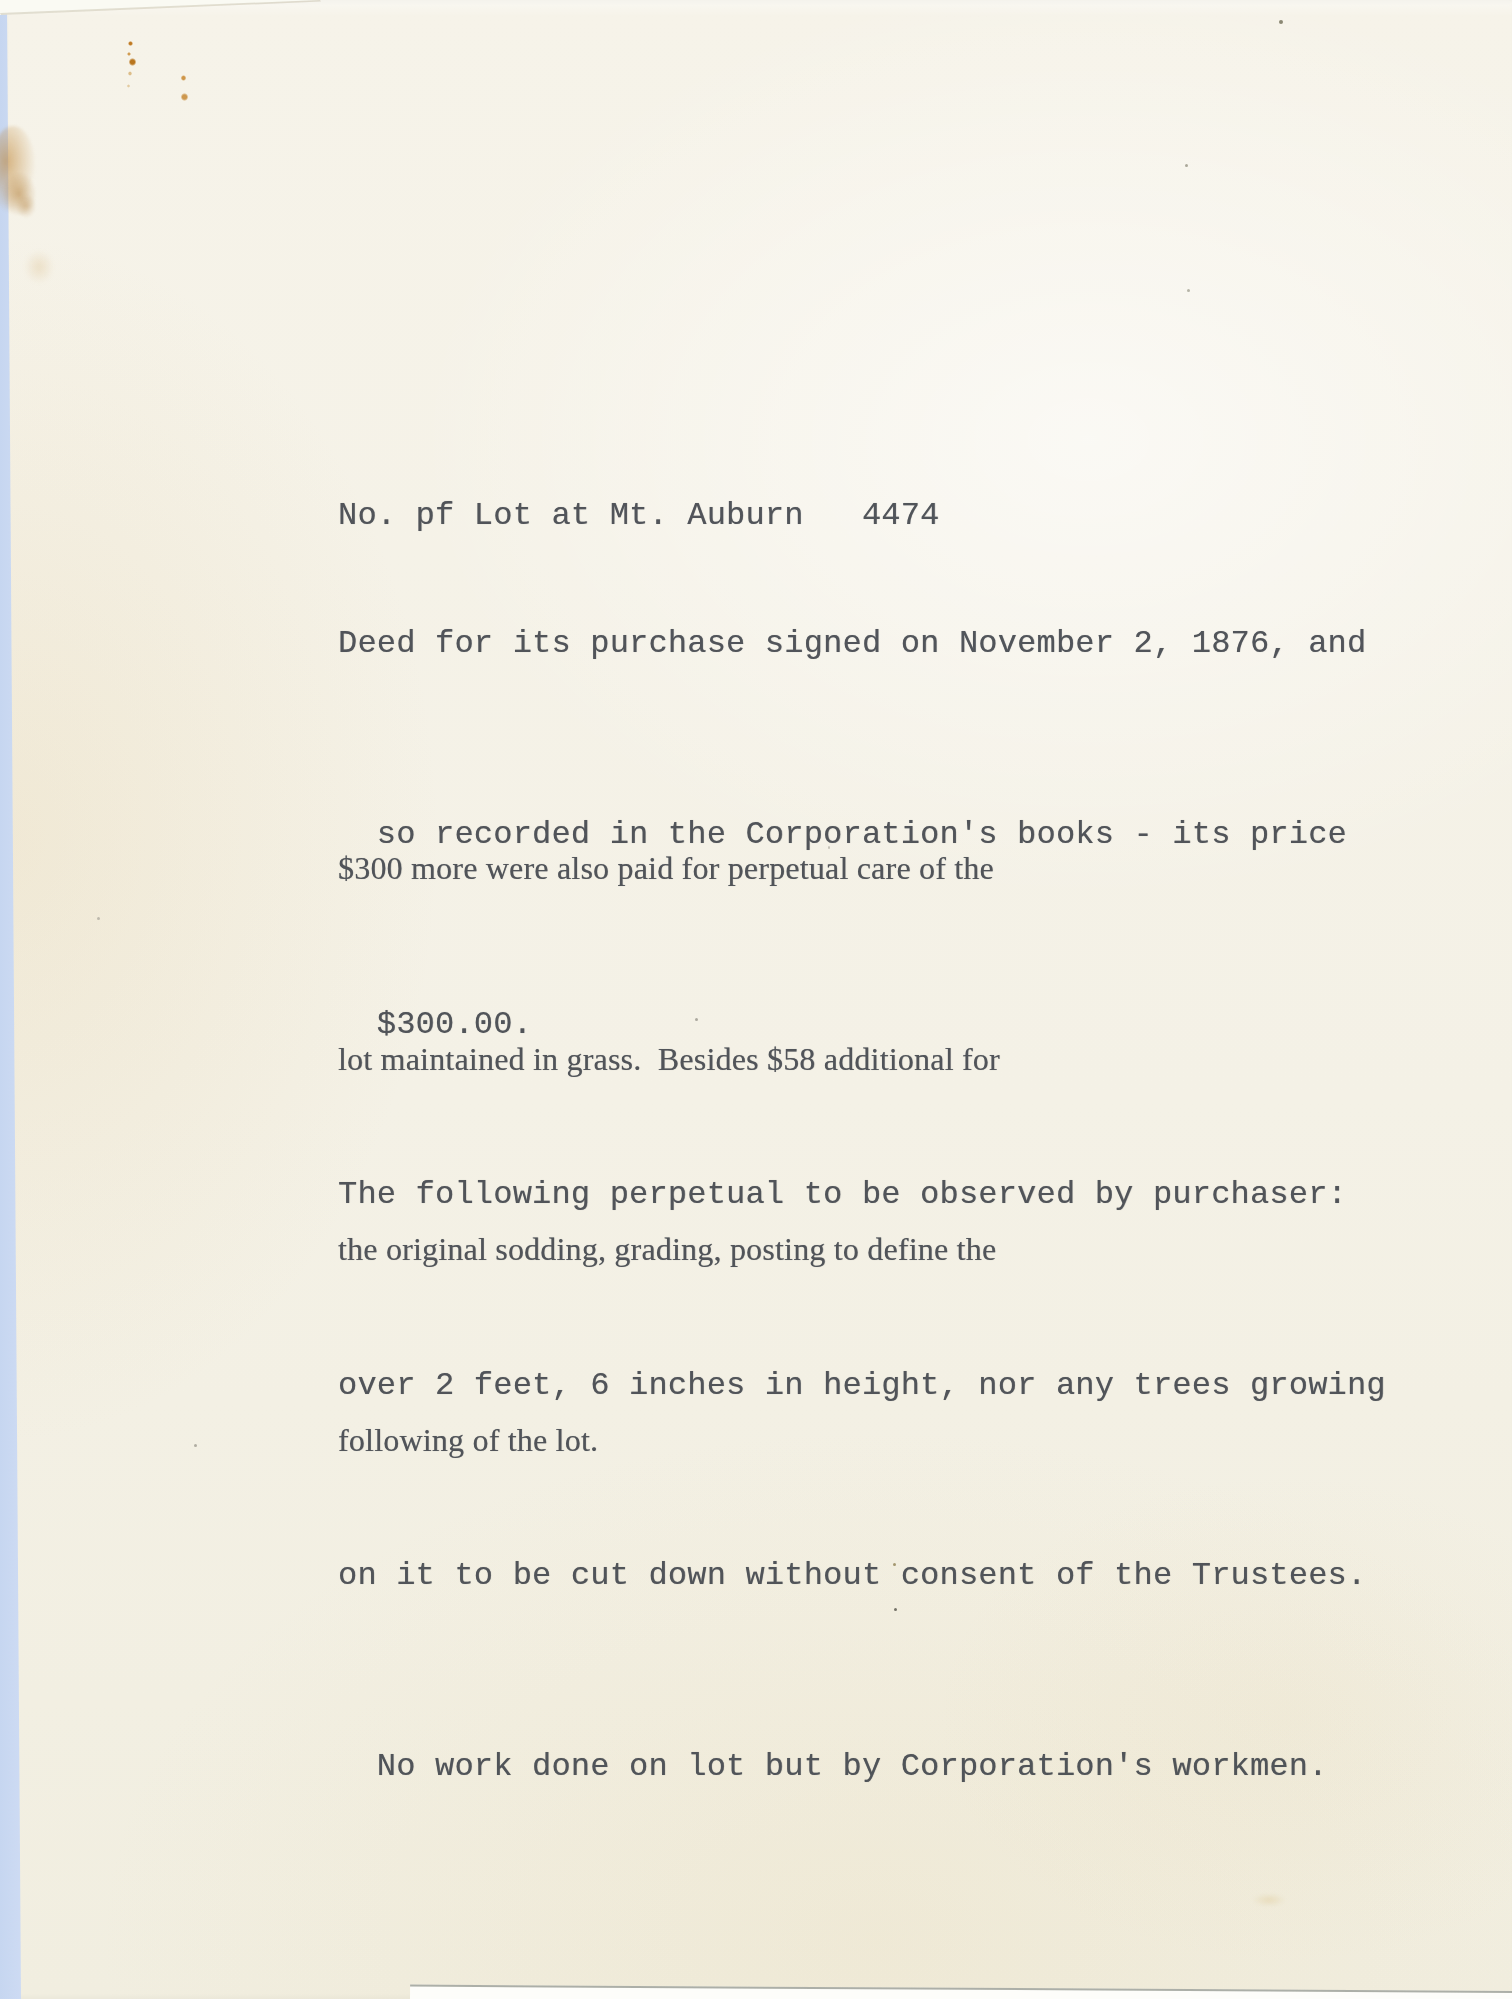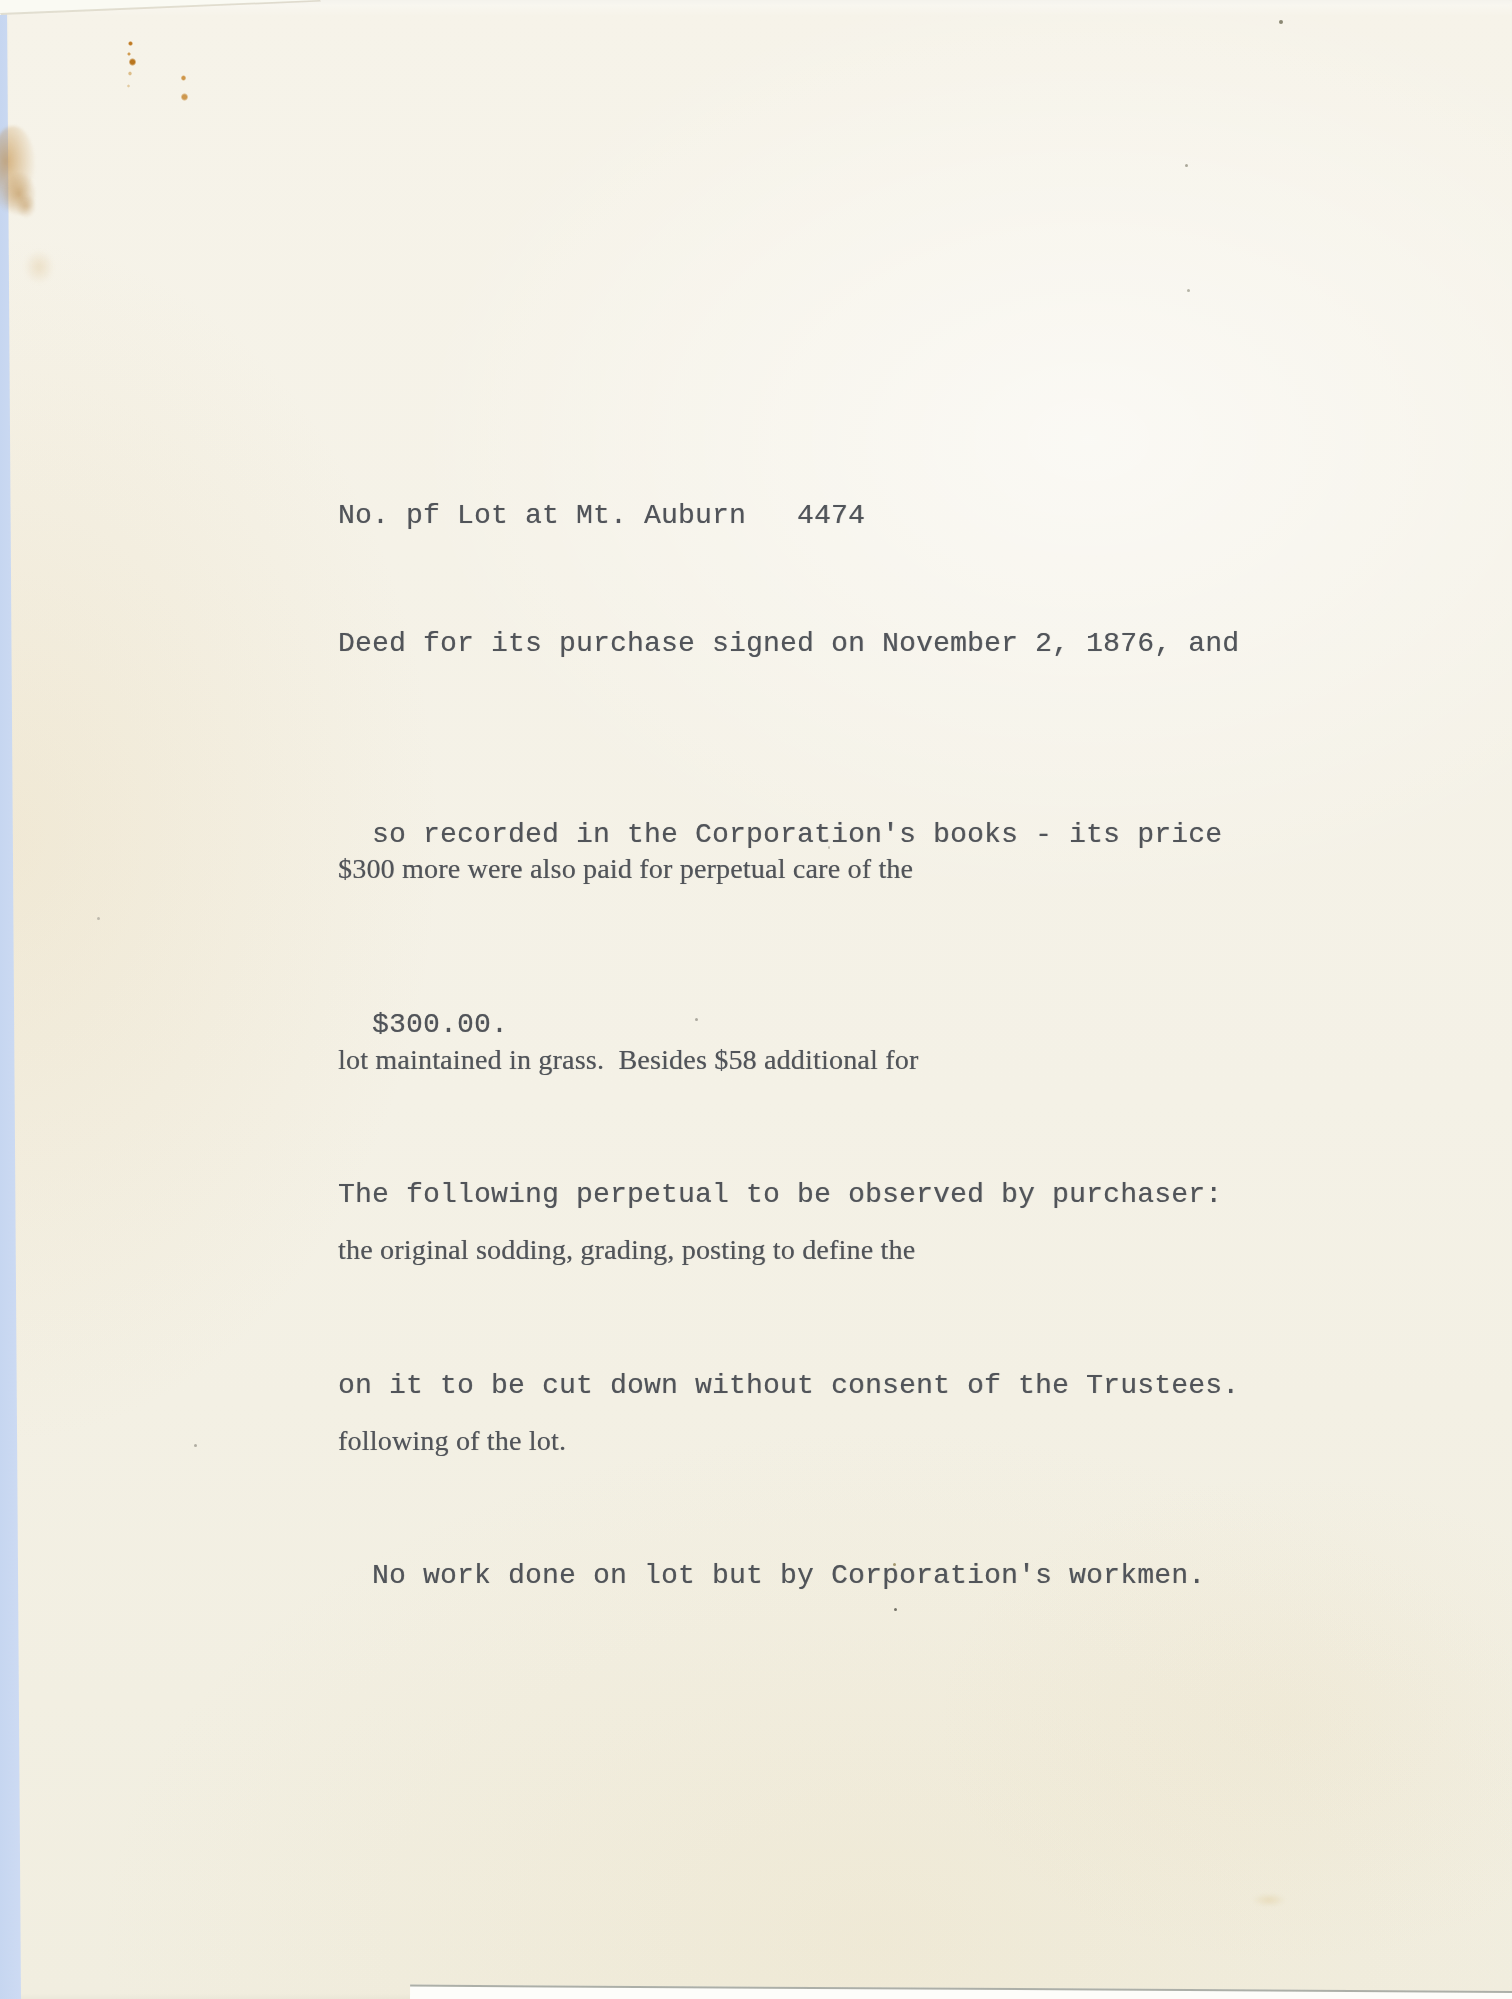--- a/index.html
+++ b/index.html
@@ -44,21 +44,21 @@
     width: 1110px; height: 13px;
     background: #fdfdfa;
     border-top: 2px solid rgba(106,111,101,0.55);
     transform: rotate(0.33deg);
     transform-origin: right bottom;
   }
   .typed {
     position: absolute;
     color: #474b51;
     opacity: 0.94;
-    font-size: 28px;
+    font-size: 32px;
     line-height: 63.5px;
     letter-spacing: 0.2px;
     text-shadow: 0.3px 0.3px 0.7px rgba(62,66,72,0.55);
     white-space: pre;
   }
   .line { white-space: pre; }
   .stain, .speck { position: absolute; border-radius: 50%; }
 </style>
 </head>
 <body>
@@ -108,19 +108,20 @@
 
   <div class="typed" style="left:338px; top:710px;font-family:Liberation Serif, serif;">
     <div class="line">$300 more were also paid for perpetual care of the</div>
     <div class="line">lot maintained in grass.  Besides $58 additional for</div>
     <div class="line">the original sodding, grading, posting to define the</div>
     <div class="line">following of the lot.</div>
   </div>
 
   <div class="typed" style="left:338px; top:1036px;">
     <div class="line">The following perpetual to be observed by purchaser:</div>
+    <div class="line">over 2 feet, 6 inches in height, nor any trees growing</div>
     <div class="line">on it to be cut down without consent of the Trustees.</div>
     <div class="line">  No work done on lot but by Corporation's workmen.</div>
     
     
   </div>
 
 </div>
 
 </body></html>

